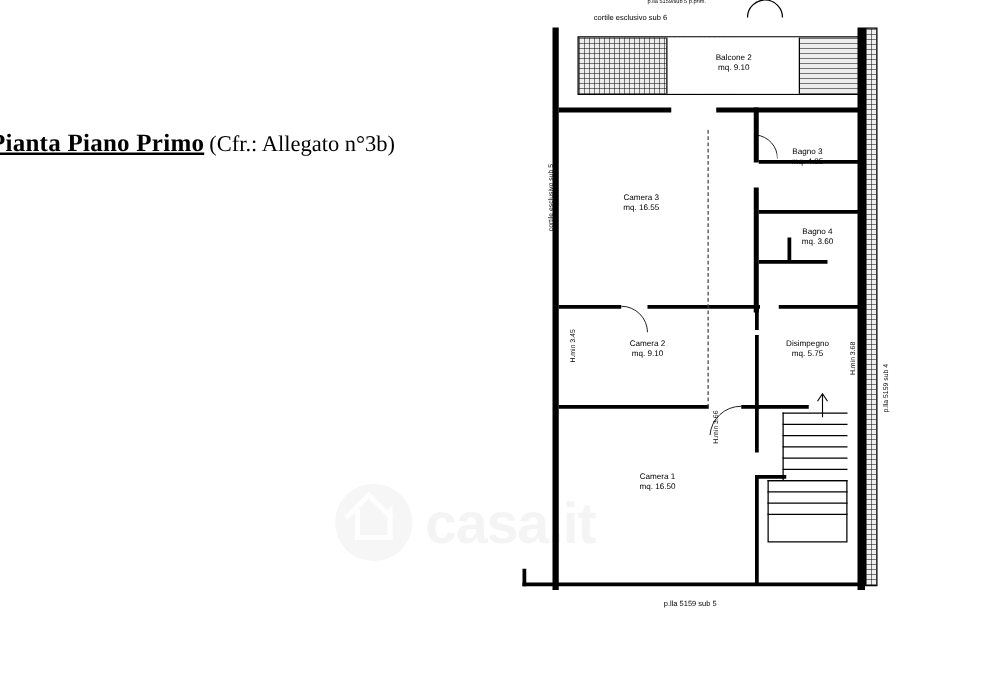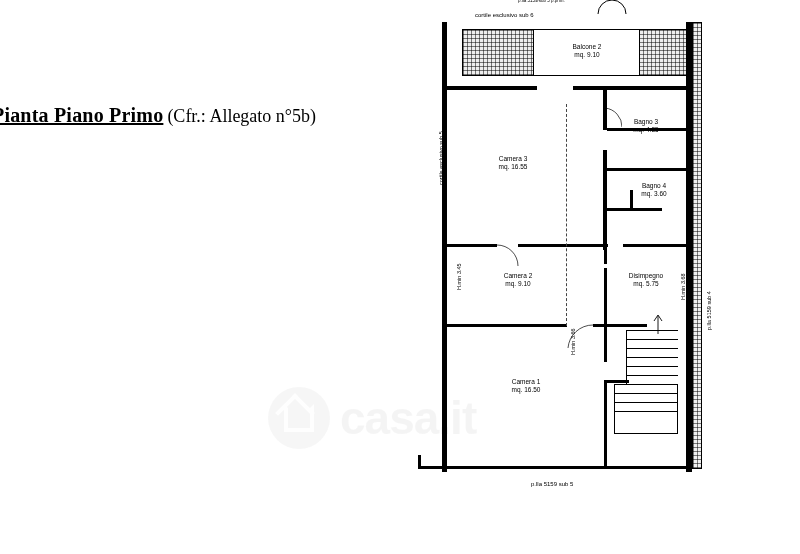--- a/index.html
+++ b/index.html
@@ -152,21 +152,21 @@
 
   .stair-line { position: absolute; background: #000; height: 1px; }
 </style>
 </head>
 <body>
 
 <div id="canvas">
 
   <div class="title-block">
     <span class="title-main">Pianta Piano Primo</span>
-    <span class="title-sub">(Cfr.: Allegato n°5b)</span>
+    <span class="title-sub">(Cfr.: Allegato n°3b)</span>
   </div>
 
   <div class="watermark">
     <div class="wm-house"></div>
     <div class="wm-text">
       <span>casa</span><span class="dot">.it</span>
     </div>
   </div>
 
   <div class="plan">

